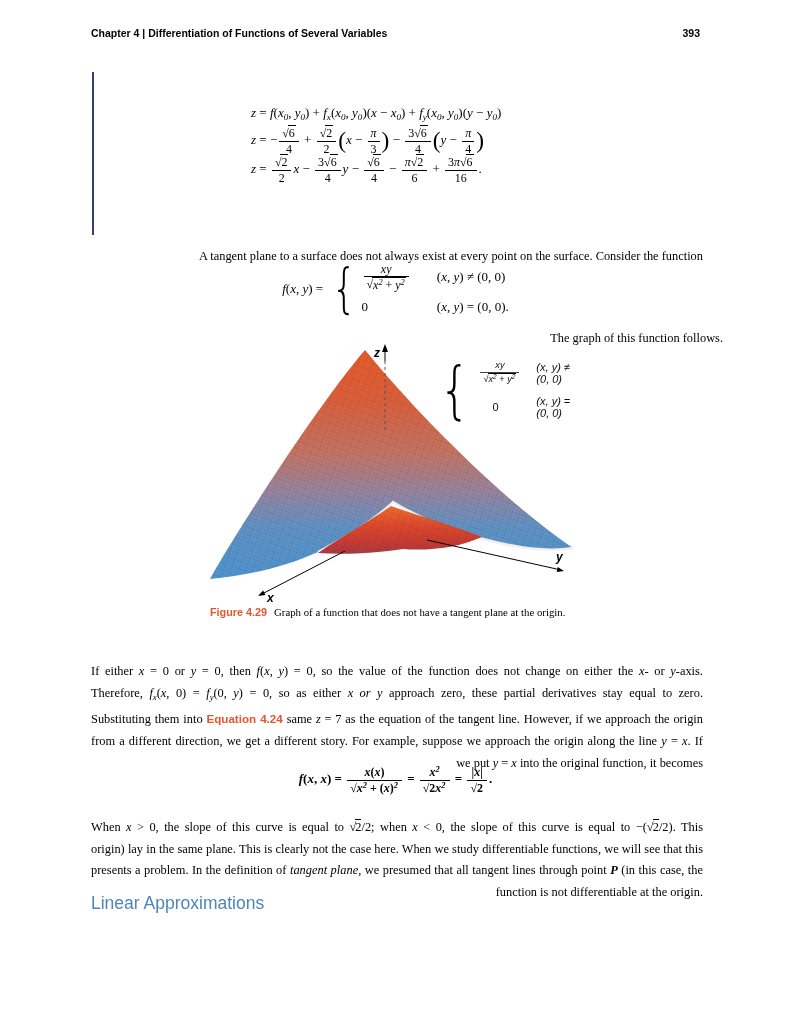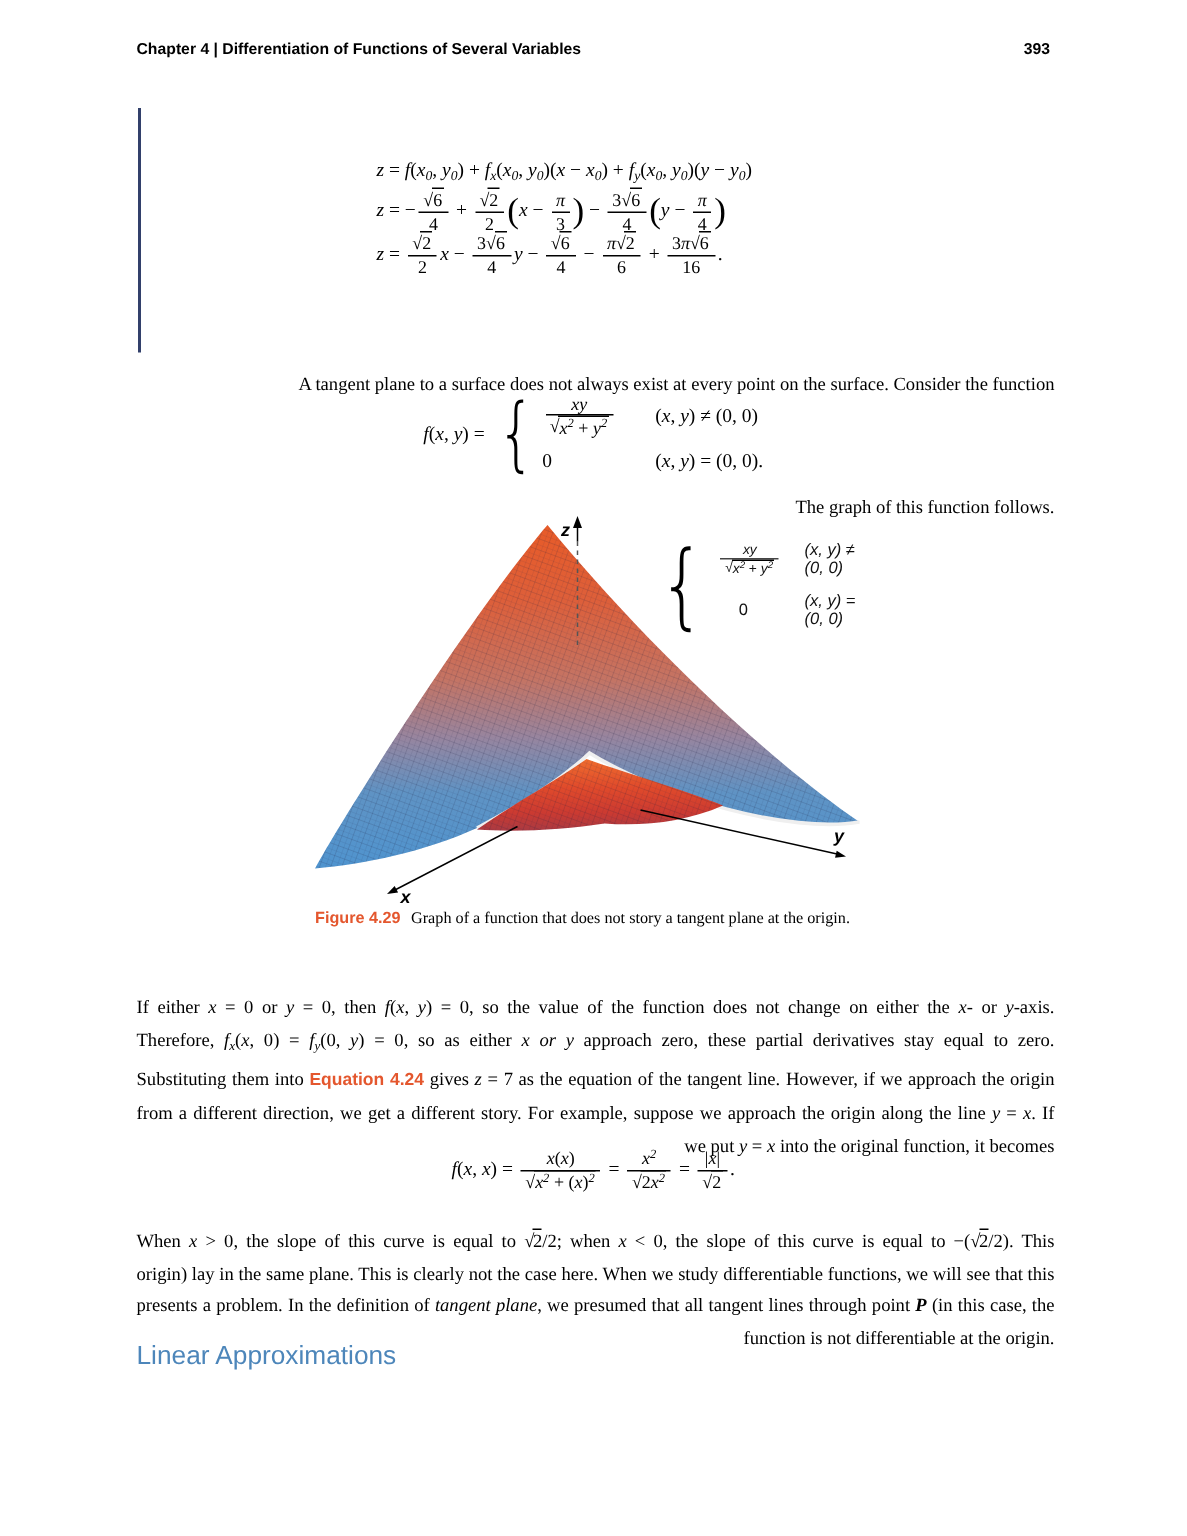--- a/index.html
+++ b/index.html
@@ -28,21 +28,21 @@
   .msqrt .radc{border-top:1px solid #000;padding:0 1px;}
   .sg-sq .over{border-top:1px solid #000;}
   
   .p{position:absolute;left:91px;width:612px;font-size:12.4px;line-height:22px;}
   .jline{text-align:justify;text-align-last:justify;}
   .lline{text-align:right;}
   .sg-bi{font-style:italic;font-weight:bold;}
   .sg-sub{font-size:0.7em;font-style:italic;vertical-align:-0.35em;}
   .sg-l{color:#e4572e;font-weight:bold;font-family:"Liberation Sans",sans-serif;font-size:0.94em;cursor:pointer;}
   .p1{top:245px;}
-  .p2{top:327px;}
+  .p2{top:327px;margin-left:20px;}
   .p3{top:660px;}
   .p4{top:817px;line-height:21.5px;}
   .p5{top:923px;}
   
   .piecewise{position:absolute;left:0;right:0;top:261px;display:flex;justify-content:center;align-items:center;font-size:13px;}
   .pw-brace,.lg-brace{font-family:"DejaVu Sans",sans-serif;font-weight:300;color:#000;}
   .pw-brace{font-size:54px;line-height:56px;transform:scaleX(0.75);margin:0 0 0 4px;}
   .pw-grid{display:grid;grid-template-columns:auto auto;column-gap:26px;row-gap:8px;align-items:center;}
   .pw-grid .m{justify-self:start;}
   
@@ -53,21 +53,21 @@
            font-family:"Liberation Sans",sans-serif;color:#111;}
   .lg-frac{font-size:10px;}
   .lg-frac .mfrac .num{border-bottom-color:#444;}
   .lg-cond{font-size:11px;font-style:italic;}
   .lg-val{font-size:11px;padding-left:14px;}
   .axis-label{font-family:"Liberation Sans",sans-serif;font-style:italic;font-weight:bold;font-size:12px;fill:#000;}
   
   .caption{position:absolute;left:210px;top:605px;width:372px;font-size:10.8px;line-height:15px;color:#000;}
   .figlabel{color:#e4572e;font-weight:bold;font-family:"Liberation Sans",sans-serif;margin-right:7px;}
   
-  .eqfxx{position:absolute;left:0;right:0;top:766px;display:flex;justify-content:center;font-size:13px;align-items:flex-start;}
+  .eqfxx{position:absolute;left:0;right:0;top:766px;display:flex;justify-content:center;font-size:13px;align-items:flex-start;font-weight:bold;}
   
   .h2{position:absolute;left:91px;top:893px;font-family:"Liberation Sans",sans-serif;font-weight:normal;
       font-size:17.5px;color:#4d86ba;margin:0;}
 </style>
 </head>
 <body>
 
 <div class="page">
 
   <div class="header">
@@ -157,27 +157,27 @@
       <div class="lg-grid">
         <span class="m lg-frac"><span class="mfrac"><span class="num"><span class="m-i">xy</span></span><span class="den"><span class="msqrt"><span class="rad">√</span><span class="radc"><span class="m-i">x</span><span class="m-sup">2</span><span class="m-s"> + </span><span class="m-i">y</span><span class="m-sup">2</span></span></span></span></span></span>
         <span class="lg-cond">(x, y) ≠ (0, 0)</span>
         <span class="lg-val">0</span>
         <span class="lg-cond">(x, y) = (0, 0)</span>
       </div>
     </div>
   </div>
 
   <div class="caption">
-    <span class="figlabel">Figure 4.29</span><span>Graph of a function that does not story a tangent plane at the origin.</span>
+    <span class="figlabel">Figure 4.29</span><span>Graph of a function that does not have a tangent plane at the origin.</span>
   </div>
 
   <div class="p p3">
       <div class="jline"><span class="sg-n">If either  </span><span class="sg-i">x</span><span class="sg-n"> = 0  or  </span><span class="sg-i">y</span><span class="sg-n"> = 0,  then  </span><span class="sg-i">f</span><span class="sg-n">(</span><span class="sg-i">x</span><span class="sg-n">, </span><span class="sg-i">y</span><span class="sg-n">) = 0,  so the value of the function does not change on either the </span><span class="sg-i">x</span><span class="sg-n">- or </span><span class="sg-i">y</span><span class="sg-n">-axis.</span></div>
       <div class="jline"><span class="sg-n">Therefore,  </span><span class="sg-i">f</span><span class="sg-sub">x</span><span class="sg-n">(</span><span class="sg-i">x</span><span class="sg-n">, 0) = </span><span class="sg-i">f</span><span class="sg-sub">y</span><span class="sg-n">(0, </span><span class="sg-i">y</span><span class="sg-n">) = 0,  so as either  </span><span class="sg-i">x or y</span><span class="sg-n">  approach zero, these partial derivatives stay equal to zero.</span></div>
-      <div class="jline"><span class="sg-n">Substituting them into </span><span class="sg-l">Equation 4.24</span><span class="sg-n"> gives  </span><span class="sg-i">z</span><span class="sg-n"> = 7  as the equation of the tangent line. However, if we approach the origin</span></div>
+      <div class="jline"><span class="sg-n">Substituting them into </span><span class="sg-l">Equation 4.24</span><span class="sg-n"> same  </span><span class="sg-i">z</span><span class="sg-n"> = 7  as the equation of the tangent line. However, if we approach the origin</span></div>
       <div class="jline"><span class="sg-n">from a different direction, we get a different story. For example, suppose we approach the origin along the line  </span><span class="sg-i">y</span><span class="sg-n"> = </span><span class="sg-i">x</span><span class="sg-n">.  If</span></div>
       <div class="lline"><span class="sg-n">we put  </span><span class="sg-i">y</span><span class="sg-n"> = </span><span class="sg-i">x</span><span class="sg-n">  into the original function, it becomes</span></div>
     </div>
 
   <div class="eqfxx">
     <span class="m"><span class="m-i">f</span><span class="m-s">(</span><span class="m-i">x</span><span class="m-s">, </span><span class="m-i">x</span><span class="m-s">) = </span><span class="mfrac"><span class="num"><span class="m-i">x</span><span class="m-s">(</span><span class="m-i">x</span><span class="m-s">)</span></span><span class="den"><span class="msqrt"><span class="rad">√</span><span class="radc"><span class="m-i">x</span><span class="m-sup">2</span><span class="m-s"> + (</span><span class="m-i">x</span><span class="m-s">)</span><span class="m-sup">2</span></span></span></span></span><span class="m-s"> = </span><span class="mfrac"><span class="num"><span class="m-i">x</span><span class="m-sup">2</span></span><span class="den"><span class="msqrt"><span class="rad">√</span><span class="radc"><span class="m-s">2</span><span class="m-i">x</span><span class="m-sup">2</span></span></span></span></span><span class="m-s"> = </span><span class="mfrac"><span class="num"><span class="m-s">|</span><span class="m-i">x</span><span class="m-s">|</span></span><span class="den"><span class="msqrt"><span class="rad">√</span><span class="radc"><span class="m-s">2</span></span></span></span></span><span class="m-s">.</span></span>
   </div>
 
   <div class="p p4">
       <div class="jline"><span class="sg-n">When  </span><span class="sg-i">x</span><span class="sg-n"> &gt; 0,  the slope of this curve is equal to  </span><span class="sg-sq"><span class="rad">√</span><span class="over">2</span></span><span class="sg-n">/2;  when  </span><span class="sg-i">x</span><span class="sg-n"> &lt; 0,  the slope of this curve is equal to  −(</span><span class="sg-sq"><span class="rad">√</span><span class="over">2</span></span><span class="sg-n">/2). This</span></div>

